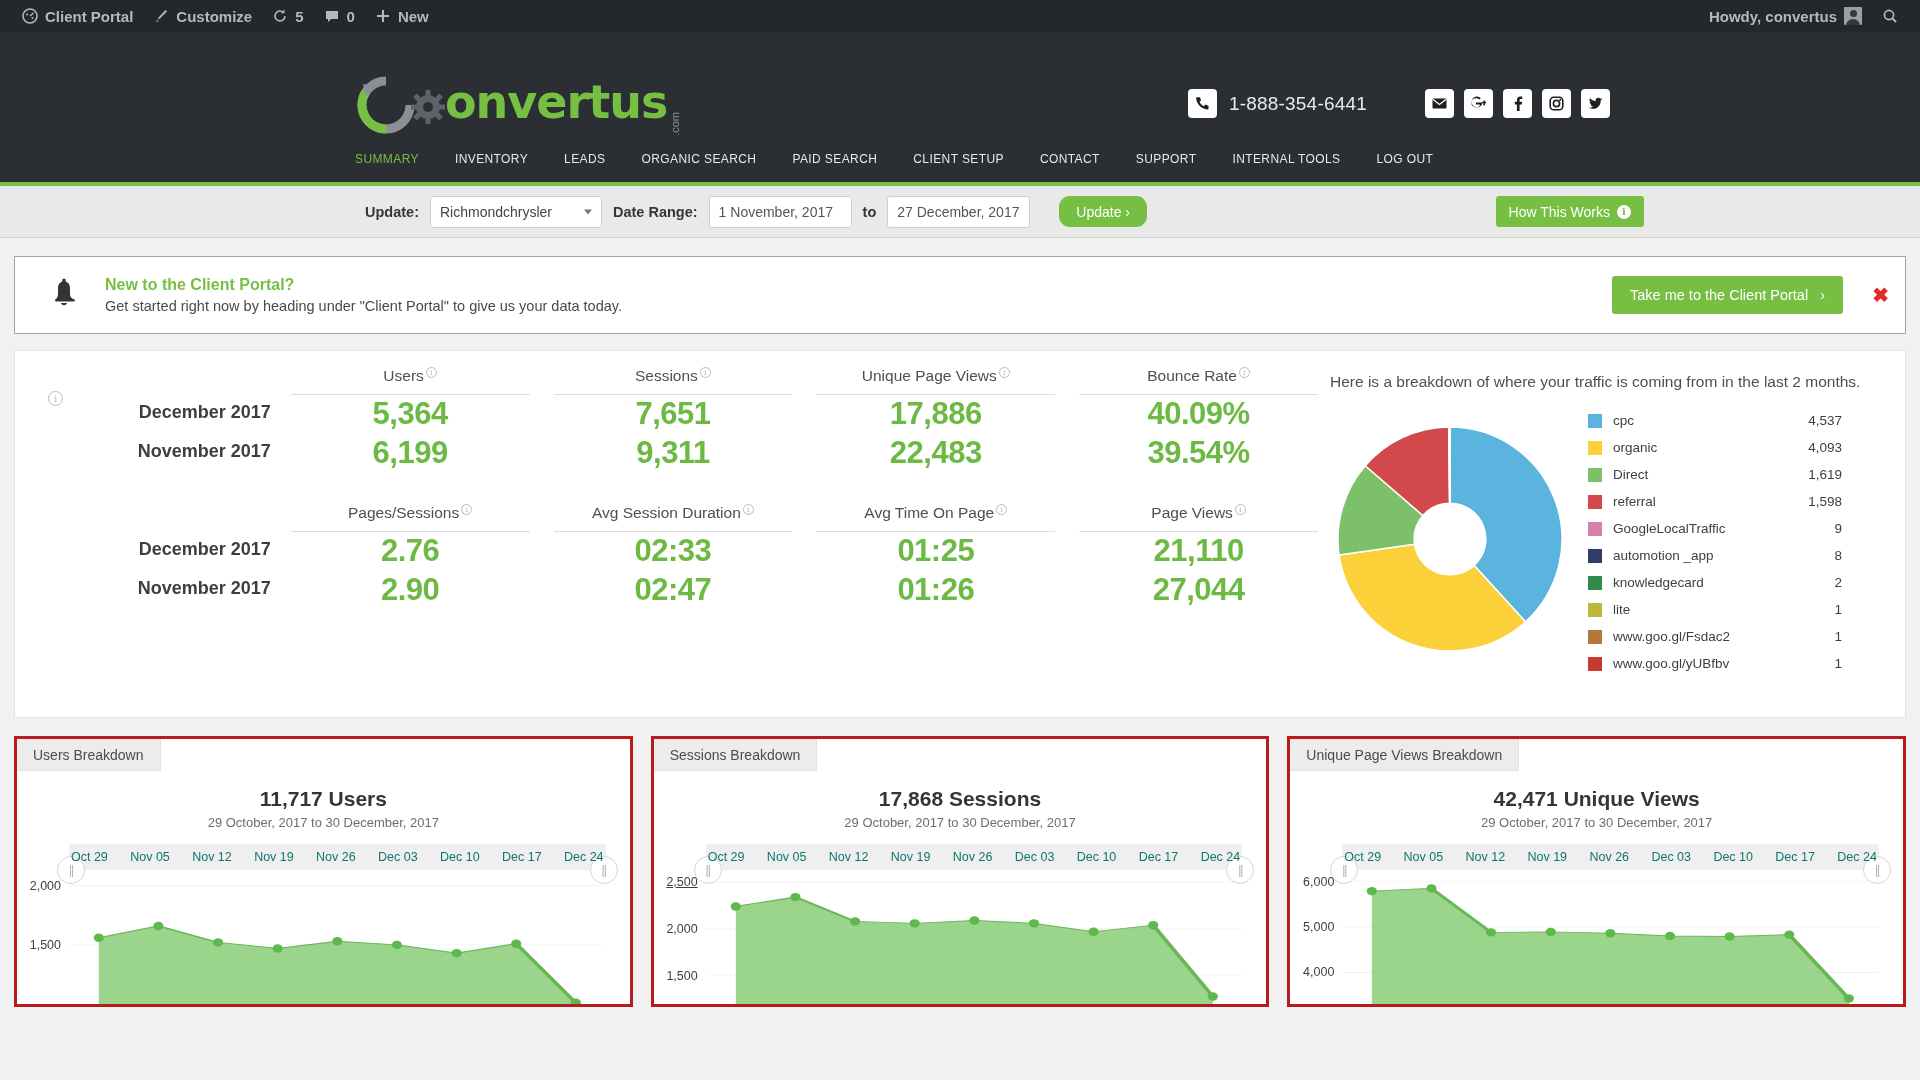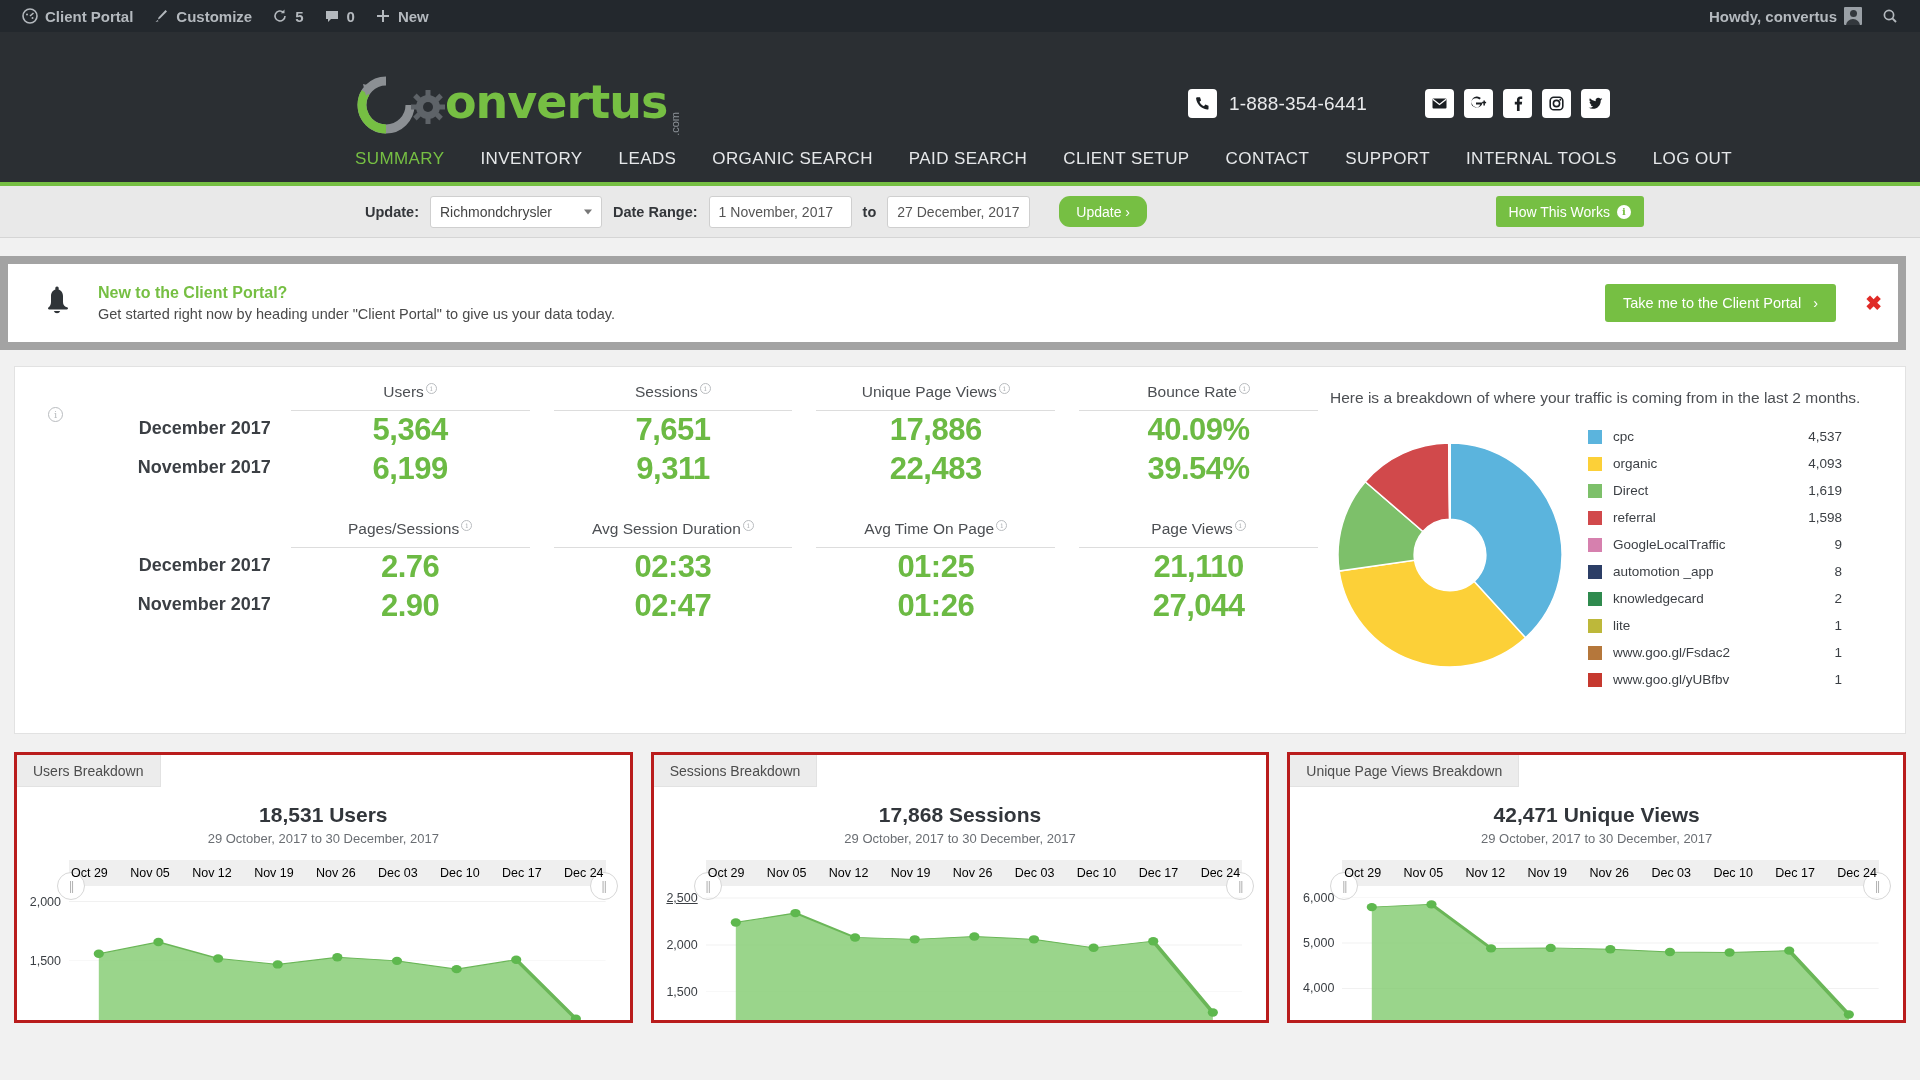--- a/index.html
+++ b/index.html
@@ -123,21 +123,21 @@
     background: #2b2f33;
     border-bottom: 4px solid #76bf43;
     height: 50px;
     display: flex;
     align-items: center;
     padding-left: 355px;
     gap: 36px;
   }
   .nav-item {
     color: #e6e8ea;
-    font-size: 17px;
+    font-size: 12px;
     letter-spacing: .4px;
     white-space: nowrap;
     text-decoration: none;
   }
   .nav-item.active { color: #76bf43; }
 
   
   .filter-bar {
     background: #e9e9e9;
     border-bottom: 1px solid #d5d5d5;
@@ -215,24 +215,24 @@
     font-size: 10px;
     font-weight: bold;
     display: inline-flex;
     align-items: center;
     justify-content: center;
     font-family: "DejaVu Serif", serif;
   }
 
   
   .alert {
-    margin: 18px 14px 0 0;
-    border: 8px solid #a3a3a3;
+    margin: 18px 14px 0 14px;
+    border: 1px solid #a3a3a3;
     background: #fff;
-    height: 94px;
+    height: 78px;
     display: flex;
     align-items: center;
     padding: 0 22px 0 34px;
     position: relative;
   }
   .bell { margin-right: 26px; }
   .alert-title {
     color: #76bf43;
     font-weight: bold;
     font-size: 16px;
@@ -416,21 +416,21 @@
     letter-spacing: -1px;
   }
   .handle-left { left: 40px; }
   .handle-right { right: 12px; }
   .xlabels {
     position: absolute;
     left: 52px; right: 24px; top: 6px;
     display: flex;
     justify-content: space-between;
     font-size: 12.5px;
-    color: #000000;
+    color: #0f766e;
     padding: 0 2px;
   }
   .ylabels {
     position: absolute;
     left: 0; top: 24px;
     width: 48px;
     font-size: 12.5px;
     color: #3b3f44;
     text-align: right;
   }
@@ -769,21 +769,21 @@
     </div>
   </div>
 </div>
 
 <div class="charts-row">
 
   <div class="chart-card">
     <div class="panel-tabrow">
       <div class="panel-tab">Users Breakdown</div>
     </div>
-    <div class="chart-title">18,531 Users</div>
+    <div class="chart-title">11,717 Users</div>
     <div class="chart-sub">29 October, 2017 to 30 December, 2017</div>
     <div class="chart-area">
       <div class="slider-track"></div>
       <div class="slider-handle handle-left">||</div>
       <div class="slider-handle handle-right">||</div>
       <div class="xlabels" id="xl1">
           <span>Oct 29</span>
           <span>Nov 05</span>
           <span>Nov 12</span>
           <span>Nov 19</span>

